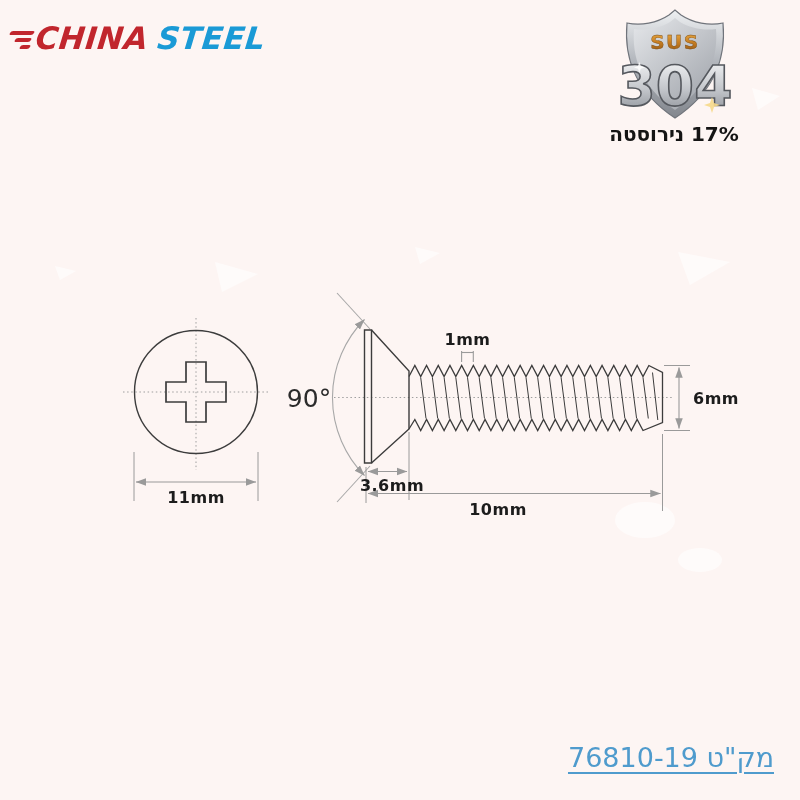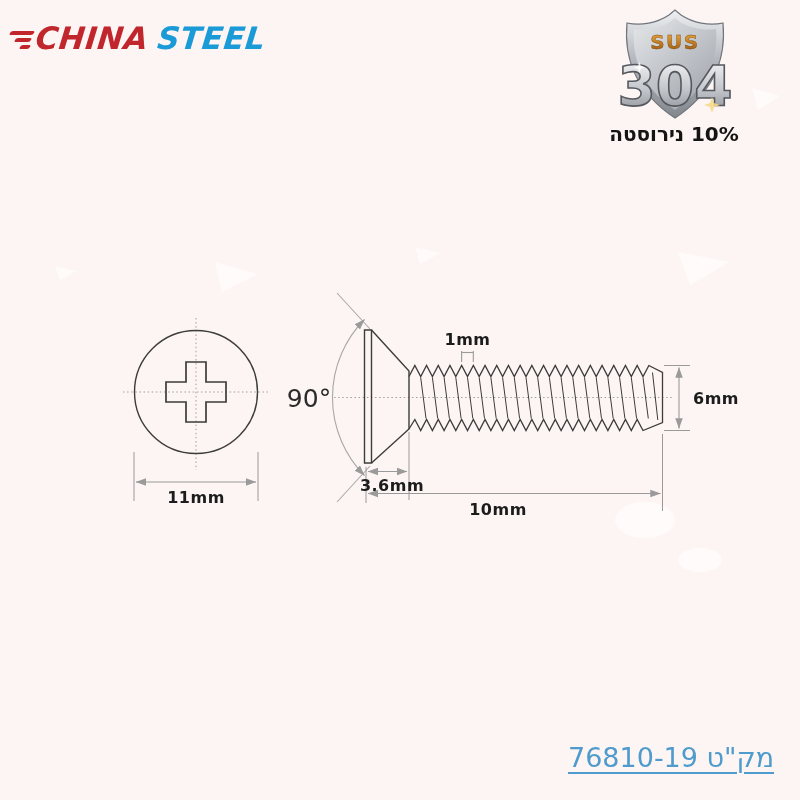--- a/index.html
+++ b/index.html
@@ -81,21 +81,21 @@
     </linearGradient>
   </defs>
   <path d="M62,4 L56,9 C44,17 28,20 14,17 C11,50 20,84 62,112 C104,84 113,50 110,17 C96,20 80,17 68,9 Z" fill="url(#gSilver)" stroke="#70747b" stroke-width="1.2"></path>
   <path d="M62,12 L57,16 C47,22 33,25 21,23 C19,50 27,80 62,104 C97,80 105,50 103,23 C91,25 77,22 67,16 Z" fill="url(#gSilver2)" opacity="0.92"></path>
   <text x="62" y="43" text-anchor="middle" font-size="20" font-weight="800" letter-spacing="1.5" fill="url(#gGold)" stroke="#7a4a12" stroke-width="0.4">SUS</text>
   <text x="62" y="99" text-anchor="middle" font-size="55" font-weight="800" fill="url(#gNum)" stroke="#55585e" stroke-width="1.6">304</text>
   <path fill="#f6d98a" d="M97,97 l2,-6 2,6 6,2 -6,2 -2,6 -2,-6 -6,-2 Z" opacity=".9"></path>
   <path fill="#ffffff" d="M25,60 l1.4,-4 1.4,4 4,1.4 -4,1.4 -1.4,4 -1.4,-4 -4,-1.4 Z" opacity=".85"></path>
 </svg>
 
-<div class="abs badge-caption">10% נירוסטה</div>
+<div class="abs badge-caption">17% נירוסטה</div>
 
 <svg class="abs drawing" width="800" height="800" viewBox="0 0 800 800">
   <defs>
     <marker id="arw" viewBox="0 0 10 10" refX="9.3" refY="5" markerWidth="10" markerHeight="10" orient="auto-start-reverse">
       <path d="M0,1.6 L9.6,5 L0,8.4 Z" fill="#9a9a9a"></path>
     </marker>
   </defs>
 
   <g stroke="#9f9f9f" stroke-width="1" stroke-dasharray="1.5 2.6" fill="none">
     <path d="M196,318 V470"></path>

